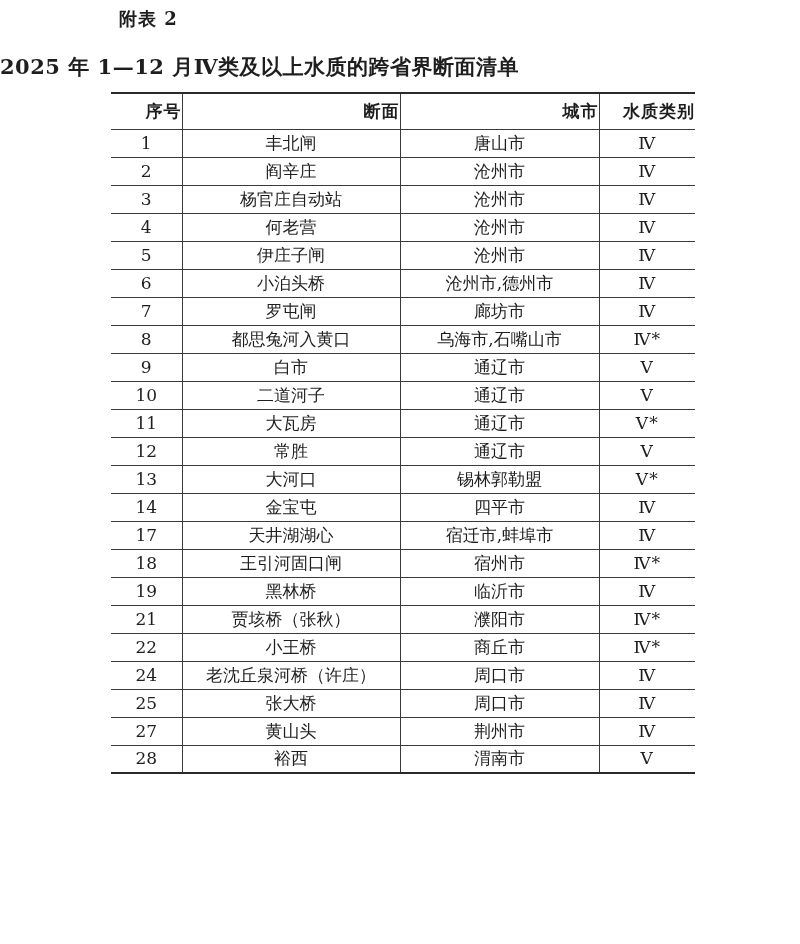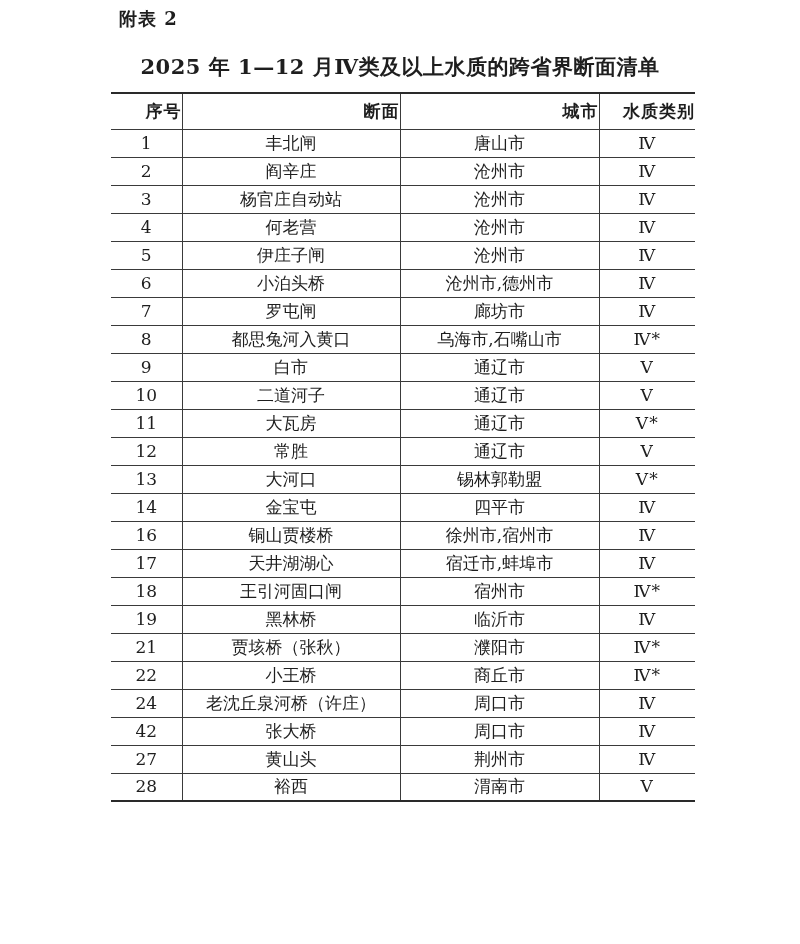--- a/index.html
+++ b/index.html
@@ -30,21 +30,20 @@
     font-size: 18px;
     font-weight: bold;
     letter-spacing: 1px;
   }
   .doc-title {
     position: absolute;
     top: 53px;
     left: 0;
     width: 100%;
     margin: 0;
-    text-align: center;
     font-size: 21px;
     font-weight: bold;
     letter-spacing: 0.5px;
   }
   table.data-table {
     position: absolute;
     left: 111px;
     top: 92px;
     width: 584px;
     border-collapse: collapse;
@@ -187,26 +186,20 @@
           <td class="cell-city">锡林郭勒盟</td>
           <td class="cell-class">Ⅴ*</td>
         </tr>
         <tr>
           <td class="cell-index">14</td>
           <td class="cell-section">金宝屯</td>
           <td class="cell-city">四平市</td>
           <td class="cell-class">Ⅳ</td>
         </tr>
         <tr>
-          <td class="cell-index">16</td>
-          <td class="cell-section">铜山贾楼桥</td>
-          <td class="cell-city">徐州市,宿州市</td>
-          <td class="cell-class">Ⅳ</td>
-        </tr>
-        <tr>
           <td class="cell-index">17</td>
           <td class="cell-section">天井湖湖心</td>
           <td class="cell-city">宿迁市,蚌埠市</td>
           <td class="cell-class">Ⅳ</td>
         </tr>
         <tr>
           <td class="cell-index">18</td>
           <td class="cell-section">王引河固口闸</td>
           <td class="cell-city">宿州市</td>
           <td class="cell-class">Ⅳ*</td>
@@ -229,21 +222,21 @@
           <td class="cell-city">商丘市</td>
           <td class="cell-class">Ⅳ*</td>
         </tr>
         <tr>
           <td class="cell-index">24</td>
           <td class="cell-section">老沈丘泉河桥（许庄）</td>
           <td class="cell-city">周口市</td>
           <td class="cell-class">Ⅳ</td>
         </tr>
         <tr>
-          <td class="cell-index">42</td>
+          <td class="cell-index">25</td>
           <td class="cell-section">张大桥</td>
           <td class="cell-city">周口市</td>
           <td class="cell-class">Ⅳ</td>
         </tr>
         <tr>
           <td class="cell-index">27</td>
           <td class="cell-section">黄山头</td>
           <td class="cell-city">荆州市</td>
           <td class="cell-class">Ⅳ</td>
         </tr>

